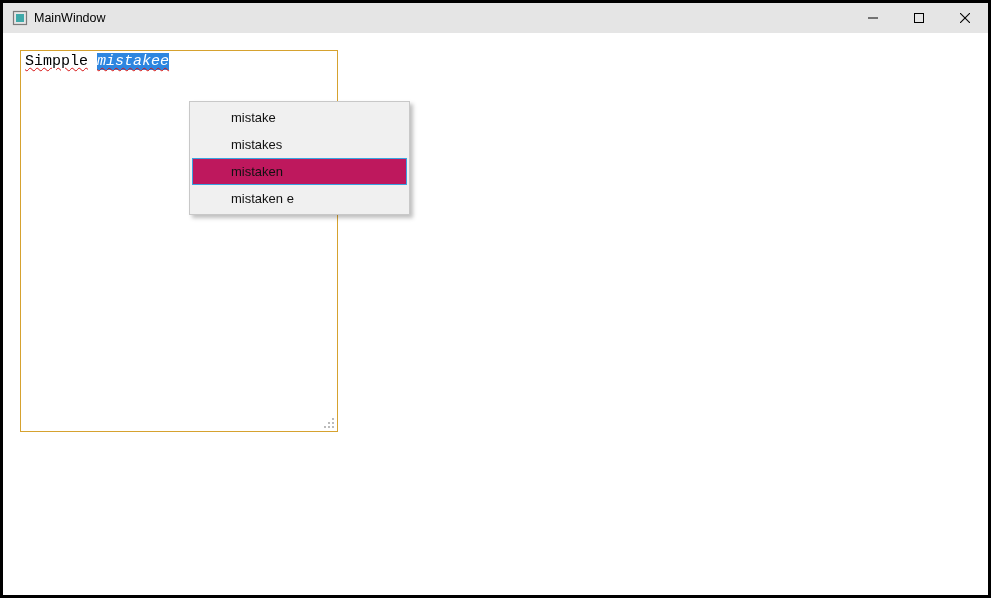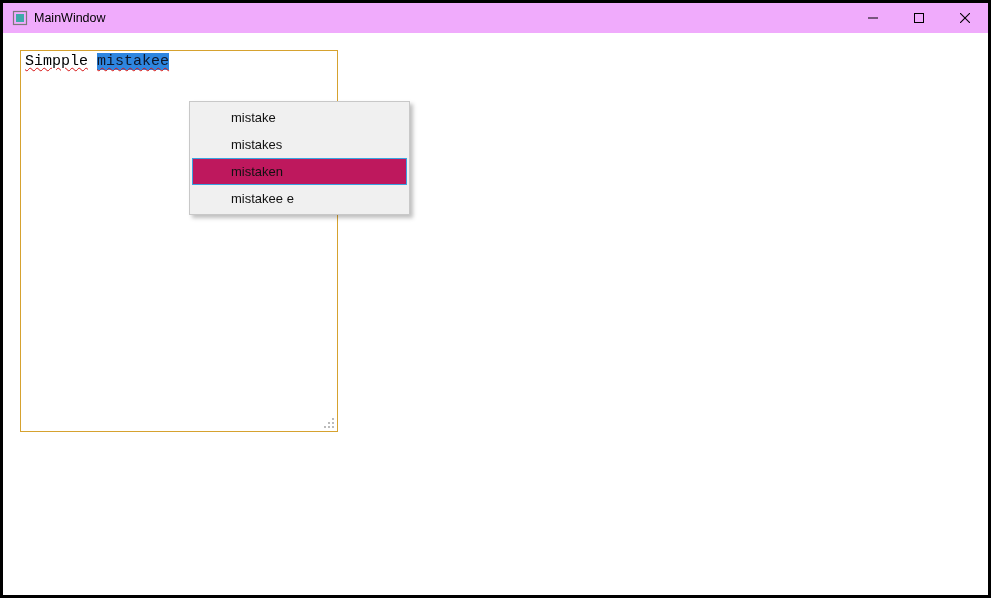--- a/index.html
+++ b/index.html
@@ -14,21 +14,21 @@
   .outer-frame {
     position: absolute;
     left: 3px; top: 3px;
     width: 985px; height: 592px;
     background: #fff;
   }
   .titlebar {
     height: 31px;
     display: flex;
     align-items: center;
-    background: #f0abfc;
+    background: #e5e5e5;
     border-bottom: 1px solid #fff;
   }
   .app-icon {
     width: 16px; height: 16px;
     margin-left: 9px;
     margin-right: 6px;
     display: inline-block;
     position: relative;
   }
   .app-icon svg { display:block; }
@@ -65,24 +65,25 @@
     line-height: 18px;
     padding: 2px 4px;
   }
   .squiggle {
     text-decoration: underline wavy #d41111;
     text-decoration-thickness: 1px;
     text-underline-offset: 2px;
   }
   .sel {
     background: #2e86e0;
-    color: #0f172a;
+    color: #ffffff;
     text-decoration: underline wavy #d41111;
     text-decoration-thickness: 1px;
     text-underline-offset: 2px;
+    font-style: italic;
   }
   .resize-grip {
     position: absolute;
     right: 2px; bottom: 2px;
     width: 12px; height: 12px;
   }
   .resize-grip svg { display:block; }
   .context-menu {
     position: absolute;
     left: 178px; top: 67px;
@@ -169,18 +170,18 @@
       <div class="menu-item">
           <span>mistake</span>
         </div>
       <div class="menu-item">
           <span>mistakes</span>
         </div>
       <div class="menu-item hover">
           <span>mistaken</span>
         </div>
       <div class="menu-item">
-          <span>mistakee e</span>
+          <span>mistaken e</span>
         </div>
     </div>
 
   </div>
 </div>
 
 </body></html>

